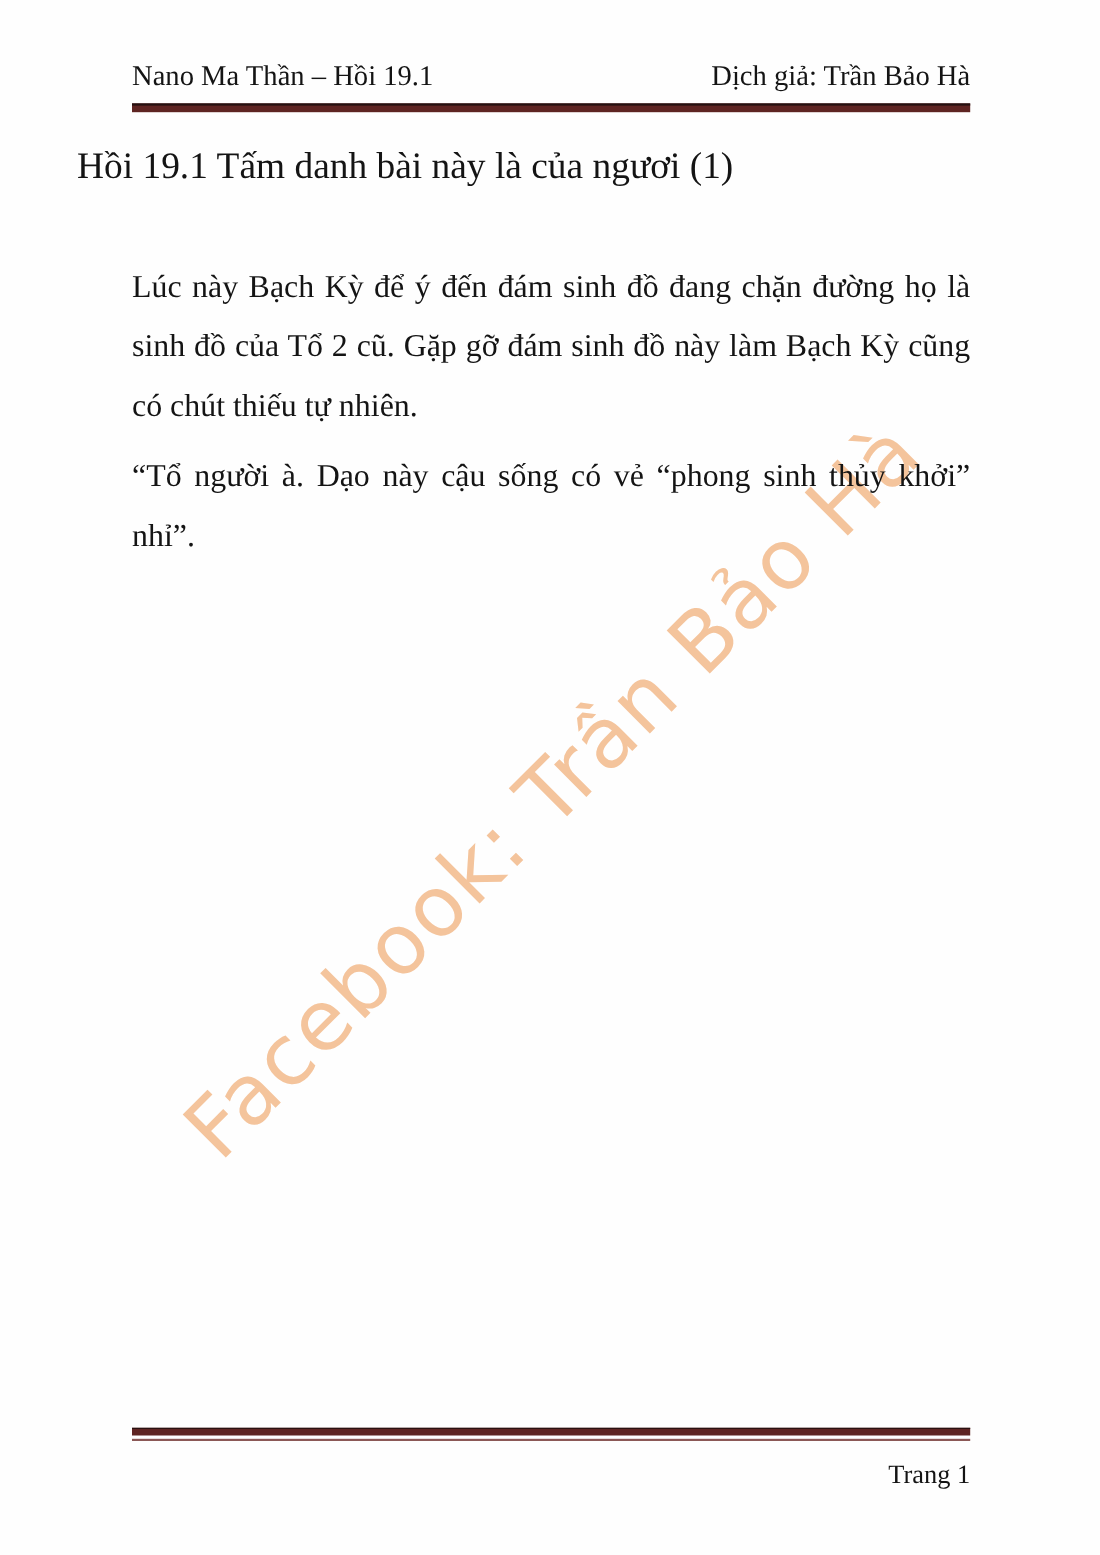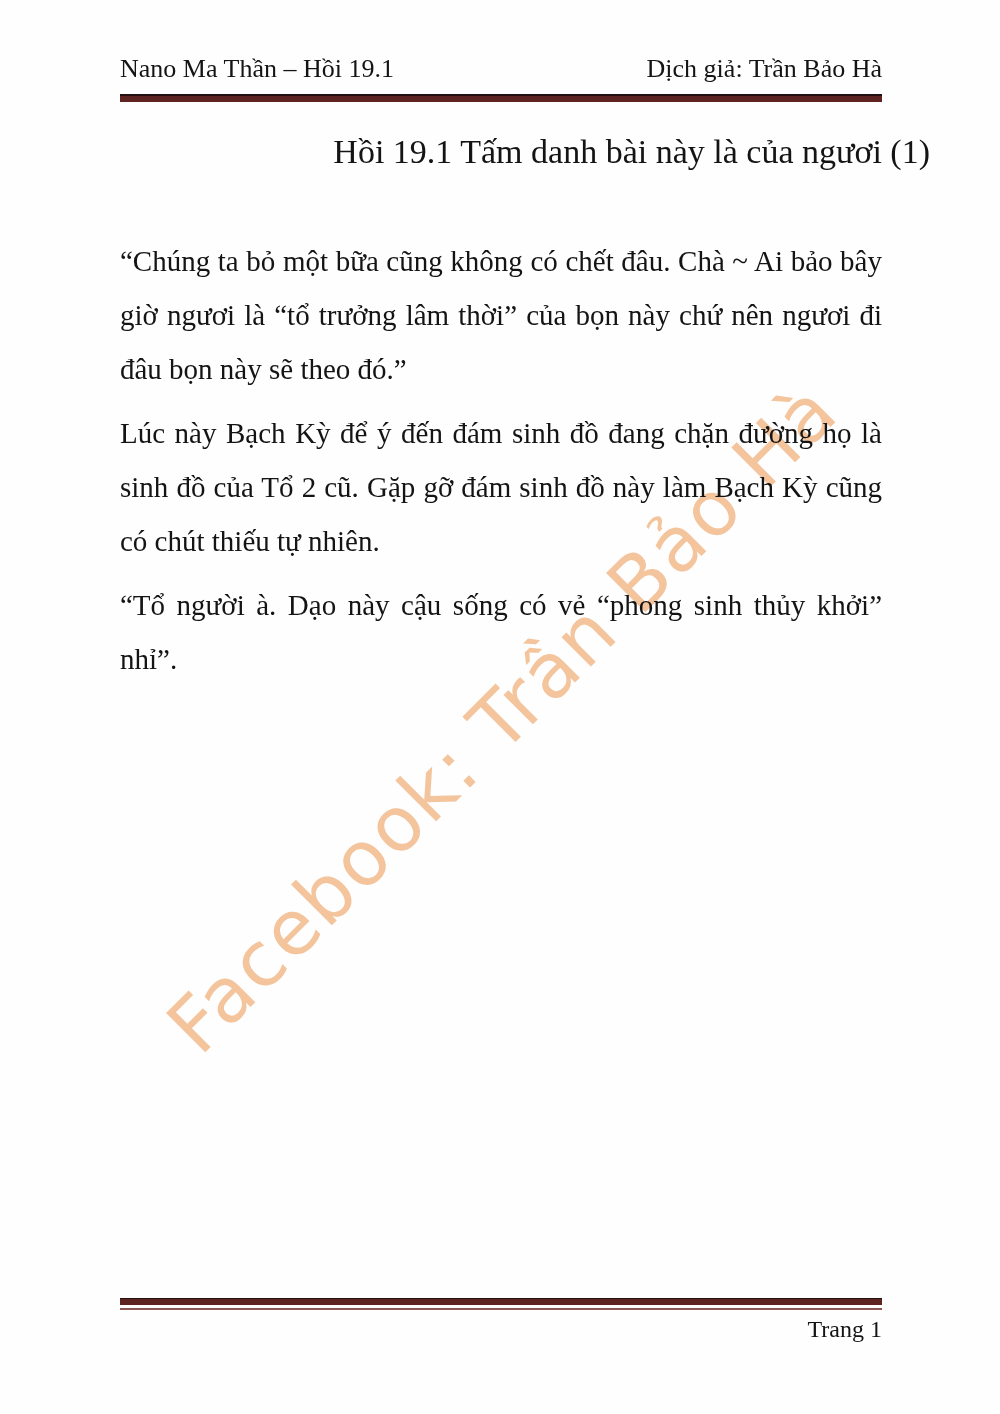--- a/index.html
+++ b/index.html
@@ -43,21 +43,21 @@
     line-height: 34px;
   }
   .header-rule {
     margin: 8px 118px 0 120px;
     height: 6px;
     background: #5e2422;
     border-top: 2px solid #241010;
   }
   .doc-title {
     margin: 28px 70px 0 70px;
-    text-align: right;
+    text-align: left;
     font-size: 34px;
     font-weight: normal;
     line-height: 44px;
   }
   .body-text {
     margin: 60px 118px 0 120px;
     font-size: 29px;
     line-height: 54px;
     text-align: justify;
   }
@@ -78,21 +78,21 @@
   }
   .footer-rule-thin {
     height: 2px;
     background: #8b5856;
     margin-top: 3px;
   }
   .page-number {
     text-align: right;
     font-size: 24px;
     line-height: 30px;
-    margin-top: 4px;
+    margin-top: 16px;
   }
 </style>
 </head>
 <body>
 
 <div class="page">
 
   <div class="watermark">Facebook: Trần Bảo Hà</div>
 
   <div class="content">
@@ -100,21 +100,20 @@
     <div class="header">
       <span>Nano Ma Thần – Hồi 19.1</span>
       <span>Dịch giả: Trần Bảo Hà</span>
     </div>
 
     <div class="header-rule"></div>
 
     <h1 class="doc-title">Hồi 19.1 Tấm danh bài này là của ngươi (1)</h1>
 
     <div class="body-text">
-      <p>“Chúng ta bỏ một bữa cũng không có chết đâu. Chà ~ Ai bảo bây giờ ngươi là “tổ trưởng lâm thời” của bọn này chứ nên ngươi đi đâu bọn này sẽ theo đó.”</p>
       <p>Lúc này Bạch Kỳ để ý đến đám sinh đồ đang chặn đường họ là sinh đồ của Tổ 2 cũ. Gặp gỡ đám sinh đồ này làm Bạch Kỳ cũng có chút thiếu tự nhiên.</p>
       <p>“Tổ người à. Dạo này cậu sống có vẻ “phong sinh thủy khởi” nhỉ”.</p>
     </div>
 
   </div>
 
   <div class="footer">
     <div class="footer-rule-thick"></div>
     <div class="footer-rule-thin"></div>
     <div class="page-number">Trang 1</div>

